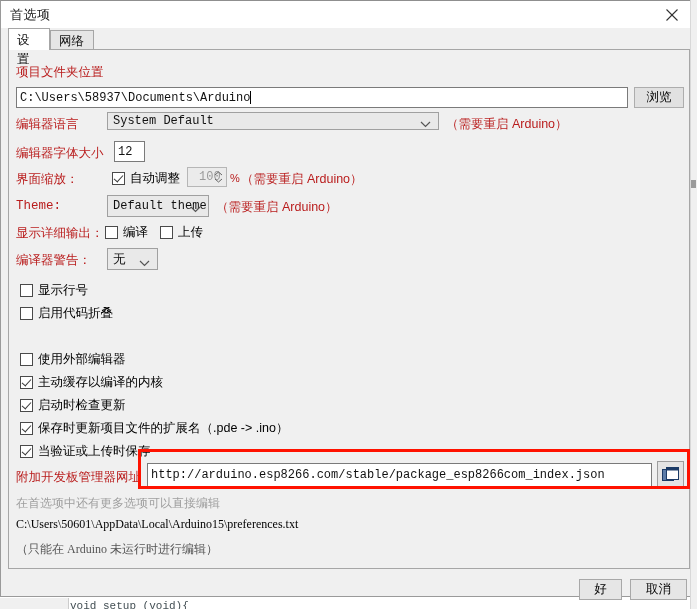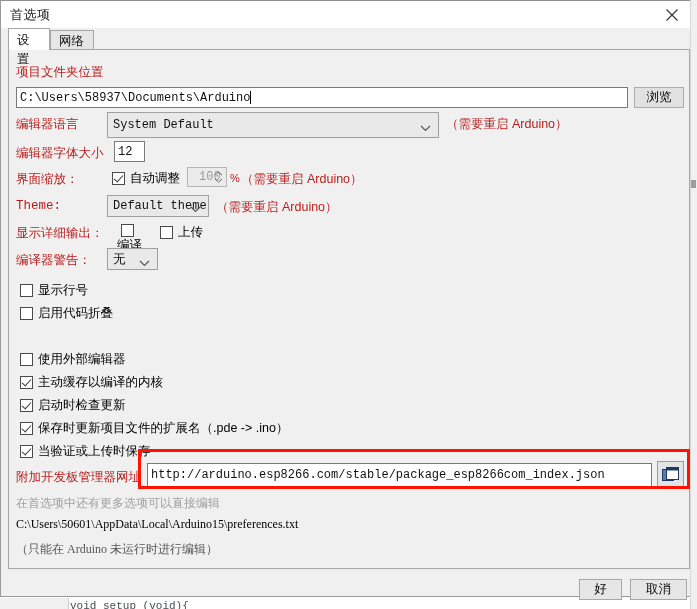--- a/index.html
+++ b/index.html
@@ -319,21 +319,21 @@
     <div class="panel">
 
       <div class="row lbl" style="left:7px; top:14px;">项目文件夹位置</div>
       <div class="tfield" style="left:7px; top:37px; width:612px; height:21px;">
         <span class="mono">C:\Users\58937\Documents\Arduino</span>
           <span class="caret"></span>
       </div>
       <div class="btn" style="left:625px; top:37px; width:50px; height:21px;">浏览</div>
 
       <div class="row lbl" style="left:7px; top:66px;">编辑器语言</div>
-      <div class="combo mono" style="left:98px; top:62px; width:332px; height:26px;">
+      <div class="combo mono" style="left:98px; top:62px; width:332px; height:18px;">
         <span>System Default</span>
         <span class="chev">
           <svg width="11" height="7" viewBox="0 0 11 7">
               <path d="M1 1 L5.5 5.5 L10 1" fill="none" stroke="#555" stroke-width="1.2"></path>
             </svg>
         </span>
       </div>
       <div class="row lbl" style="left:437px; top:66px;">（需要重启 Arduino）</div>
 
       <div class="row lbl" style="left:7px; top:95px;">编辑器字体大小</div>
@@ -365,21 +365,21 @@
         <span>Default theme</span>
         <span class="chev">
           <svg width="11" height="7" viewBox="0 0 11 7">
               <path d="M1 1 L5.5 5.5 L10 1" fill="none" stroke="#555" stroke-width="1.2"></path>
             </svg>
         </span>
       </div>
       <div class="row lbl" style="left:207px; top:149px;">（需要重启 Arduino）</div>
 
       <div class="row lbl" style="left:7px; top:175px;">显示详细输出：</div>
-      <div class="cbrow" style="left:103px; top:174px;flex-direction:column;">
+      <div class="cbrow" style="left:96px; top:174px;">
         <span class="cbox"></span>
         <span class="cbl">编译</span>
       </div>
       <div class="cbrow" style="left:151px; top:174px;">
         <span class="cbox"></span>
         <span class="cbl">上传</span>
       </div>
 
       <div class="row lbl" style="left:7px; top:202px;">编译器警告：</div>
       <div class="combo" style="left:98px; top:198px; width:51px; height:22px;">

